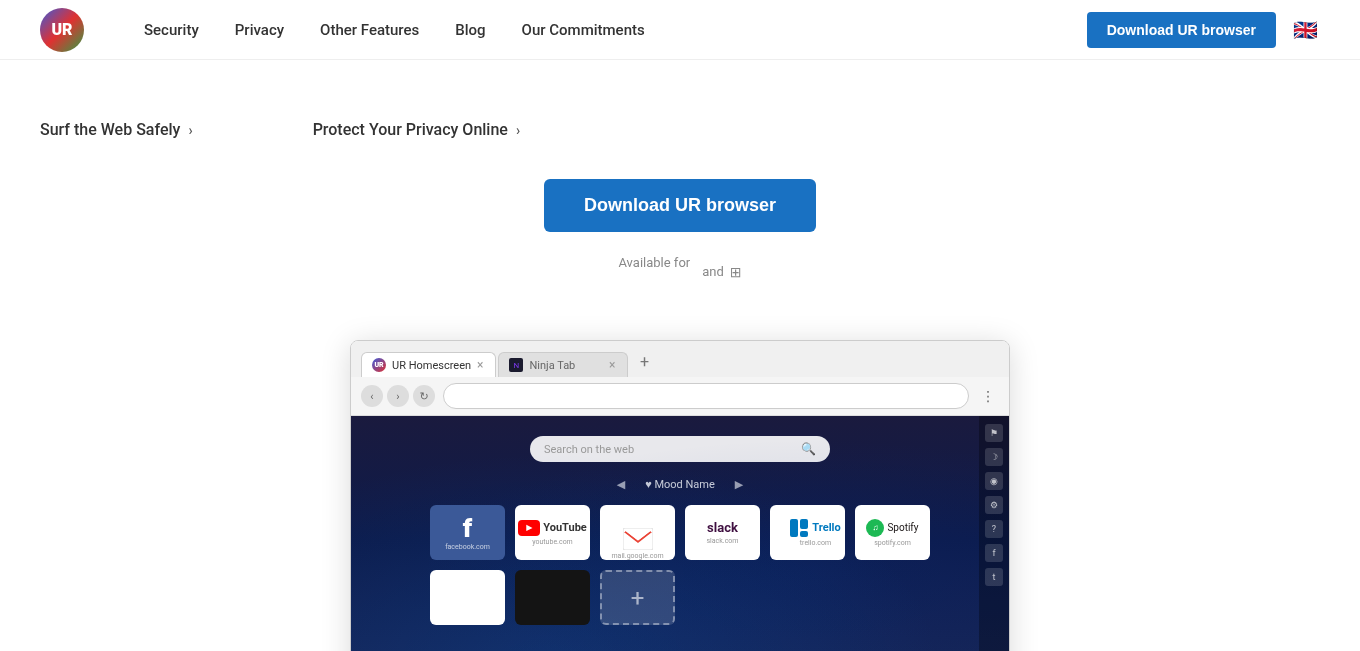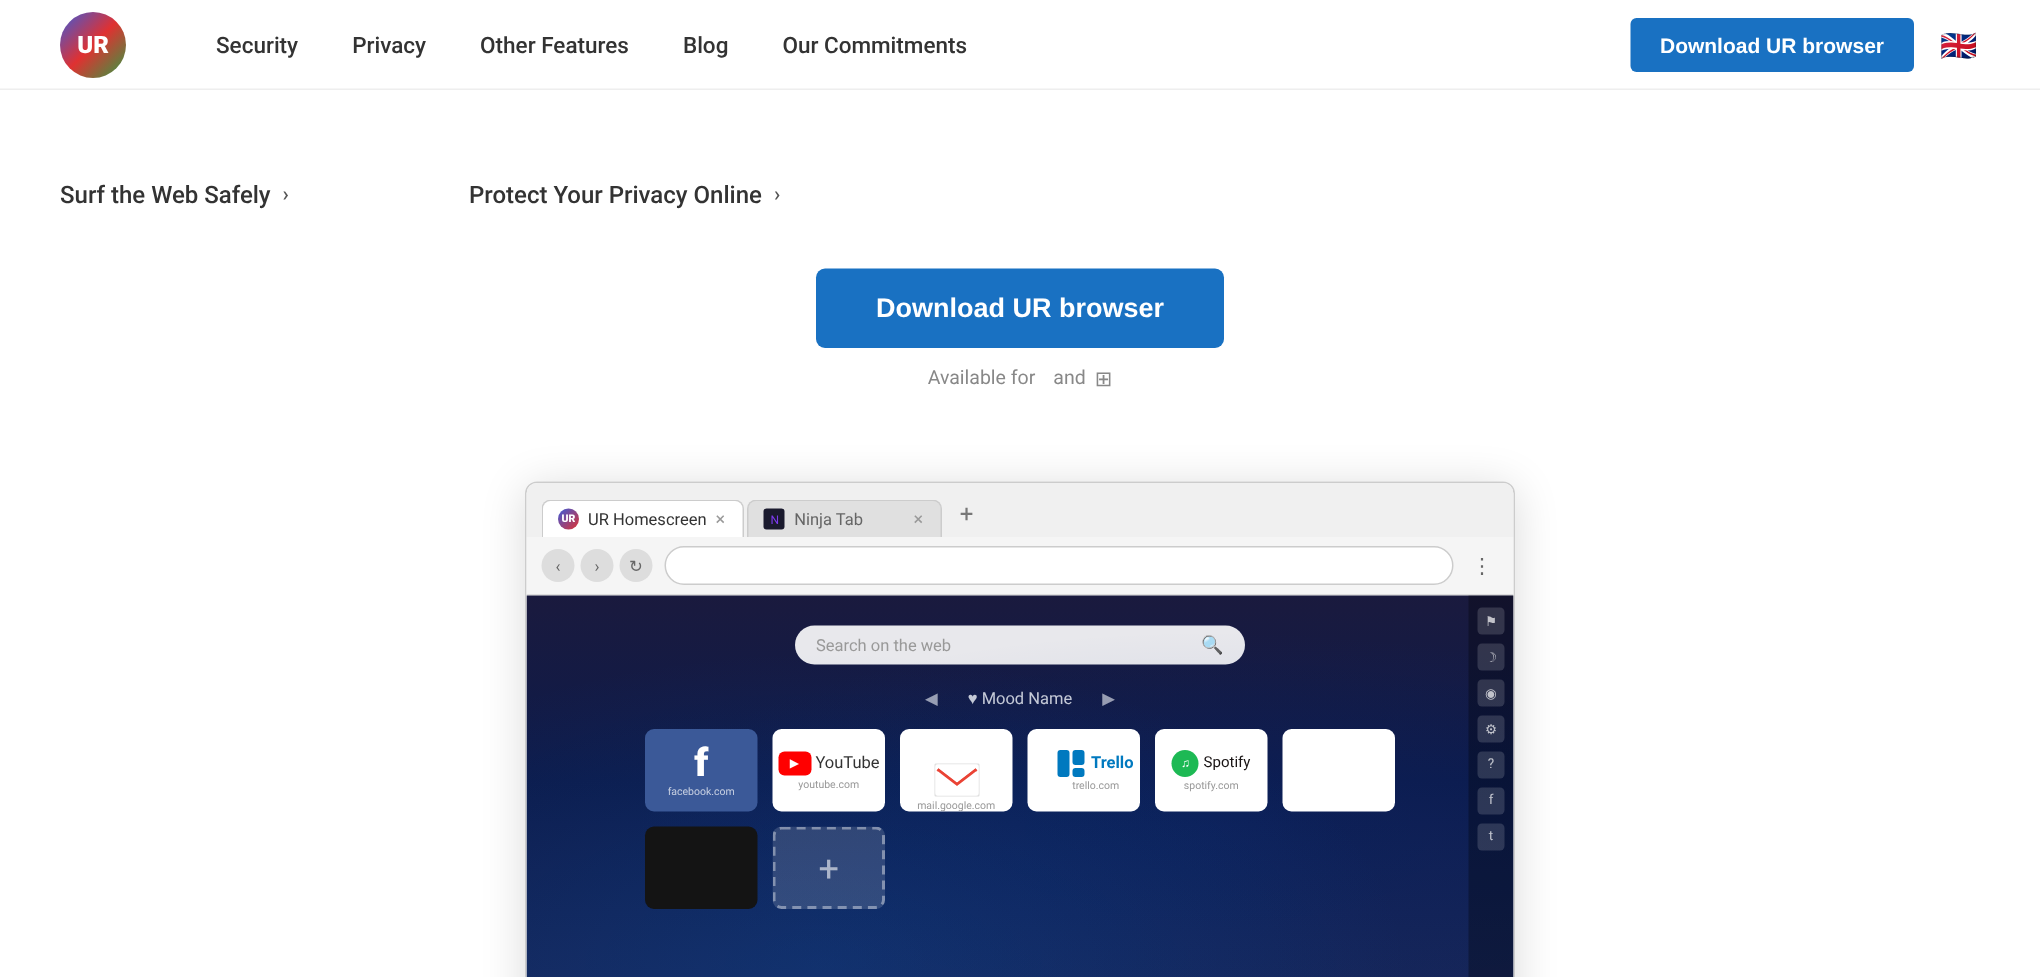--- a/index.html
+++ b/index.html
@@ -123,23 +123,23 @@
     .available-text {
       font-size: 13px;
       color: #888;
       display: flex;
       align-items: center;
       justify-content: center;
       gap: 4px;
     }
     .platform-icons {
       display: inline-flex;
-      align-items: center;
       gap: 6px;
       margin-left: 2px;
+      margin-top: 20px;
     }
     .platform-icon {
       font-size: 14px;
     }
 
     
     .browser-container {
       display: flex;
       justify-content: center;
       padding: 20px 40px 0;
@@ -511,37 +511,41 @@
         <div class="speed-dial-grid">
 
           <div class="speed-dial-item sd-facebook">
             <div class="speed-dial-logo" style="color:#fff;font-size:26px;font-weight:900;">f</div>
             <div class="speed-dial-domain" style="color:rgba(255,255,255,0.7);">facebook.com</div>
           </div>
 
           <div class="speed-dial-item sd-youtube">
             <div style="display:flex;align-items:center;gap:3px;">
               <div class="sd-yt-play">▶</div>
-              <span style="font-size:11px;font-weight:400;color:#333;">YouTube</span>
+              <span style="font-size:11px;font-weight:700;color:#333;">YouTube</span>
             </div>
             <div class="speed-dial-domain">youtube.com</div>
           </div>
 
           <div class="speed-dial-item sd-gmail">
             <div style="width:30px;height:22px;position:relative;">
               <svg viewBox="0 0 30 22" width="30" height="22">
                 <rect width="30" height="22" rx="2" fill="#fff" stroke="#ddd" stroke-width="1"></rect>
                 <path d="M2 4 L15 14 L28 4" stroke="#EA4335" stroke-width="2" fill="none"></path>
                 <path d="M2 4 L2 18 L28 18 L28 4 L15 14 Z" fill="#fff"></path>
                 <path d="M2 4 L15 14 L28 4" stroke="#EA4335" stroke-width="1.5" fill="none"></path>
               </svg>
             </div>
             <div class="speed-dial-domain">mail.google.com</div>
           </div>
 
+          <div class="speed-dial-item sd-slack">
+            <div style="font-size:13px;font-weight:700;color:#3f0f40;">slack</div>
+            <div class="speed-dial-domain">slack.com</div>
+          </div>
 
           <div class="speed-dial-item sd-trello">
             <div style="display:flex;align-items:center;gap:2px;">
               <div style="width:8px;height:18px;background:#0079BF;border-radius:2px;"></div>
               <div style="display:flex;flex-direction:column;gap:2px;">
                 <div style="width:8px;height:10px;background:#0079BF;border-radius:2px;"></div>
                 <div style="width:8px;height:6px;background:#0079BF;border-radius:2px;"></div>
               </div>
               <span style="font-size:11px;font-weight:700;color:#0079BF;margin-left:2px;">Trello</span>
             </div>

